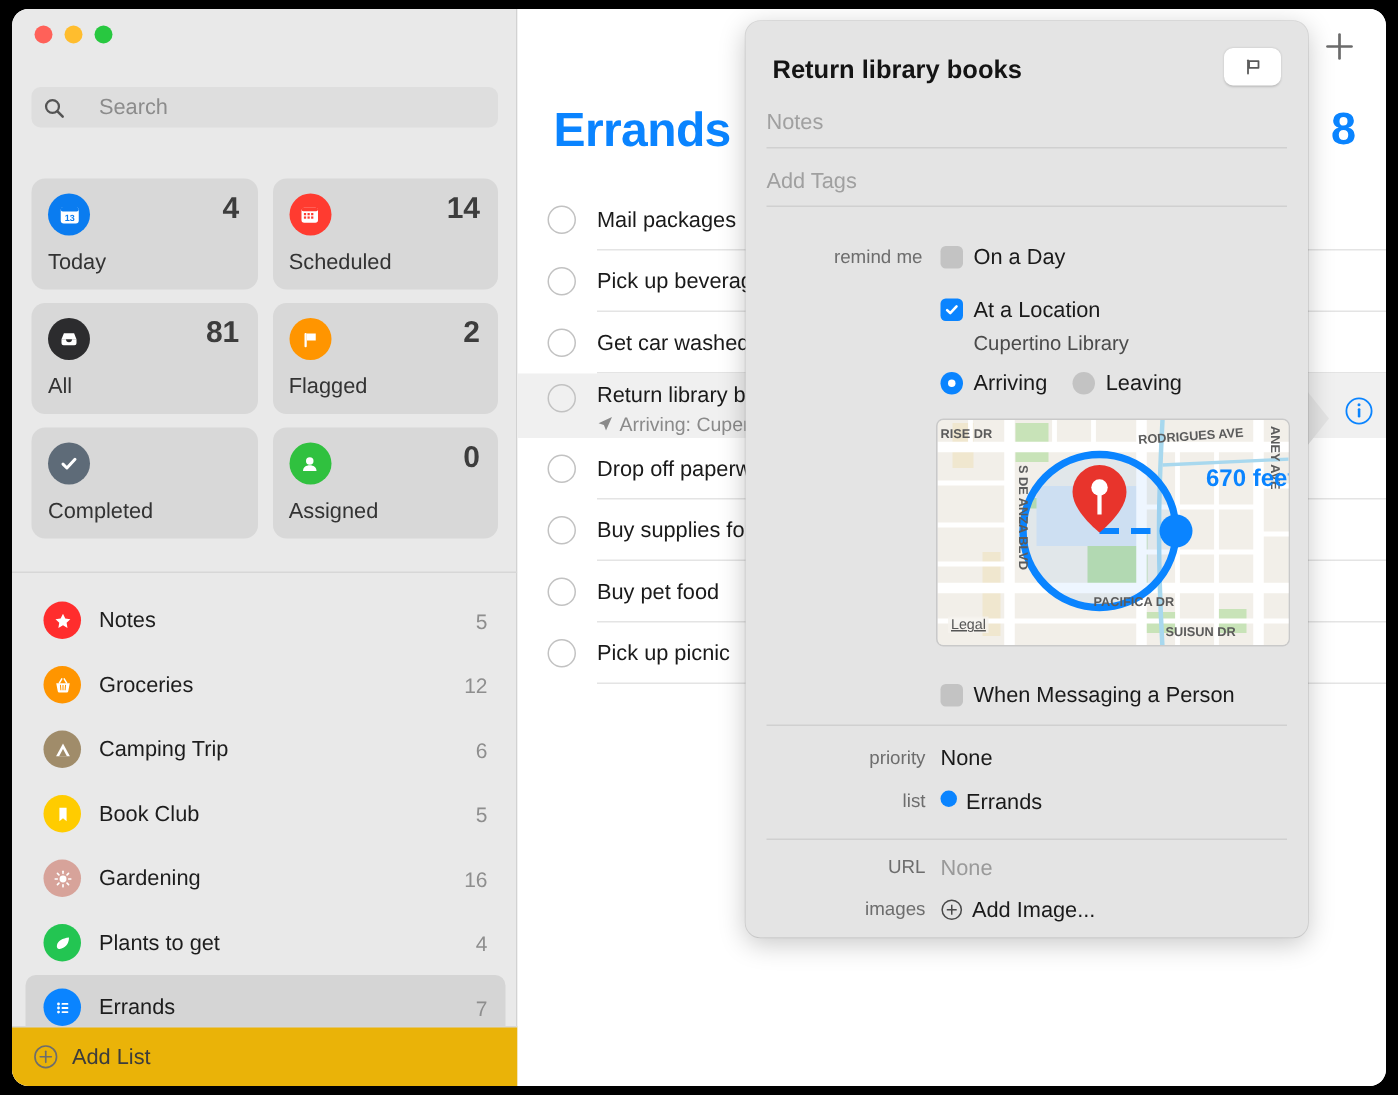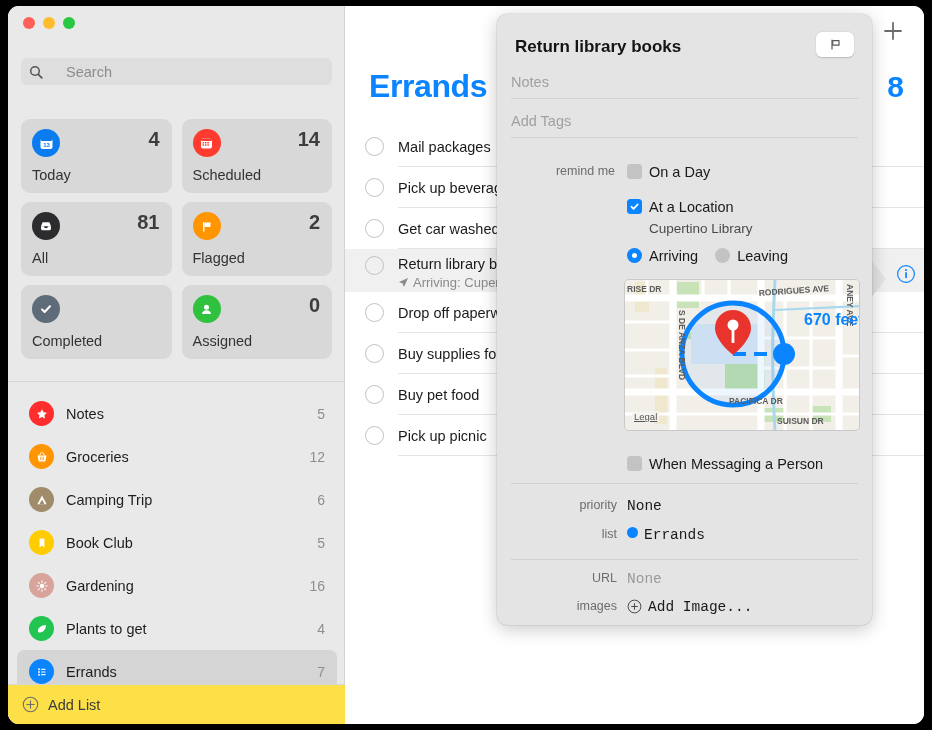--- a/index.html
+++ b/index.html
@@ -85,21 +85,21 @@
     display: flex; align-items: center; justify-content: center;
   }
   .listrow .nm { flex: 1; font-size: 14.5px; color: #1d1d1d; }
   .listrow .ct { font-size: 14px; color: #8e8e8e; }
 
   #addlist {
     position: absolute; left: 0; bottom: 0;
     width: 337px; height: 40px;
     border-top: 1px solid #d7d7d7;
     display: flex; align-items: center; padding-left: 14px;
-    background: #fde047;
+    background: #eab308;
   }
   #addlist .pl { width: 17px; height: 17px; margin-right: 9px; }
   #addlist .tx { font-size: 14.5px; color: #3c3c3c; }
 
   
   #main { position: absolute; left: 337px; top: 0; width: 579px; height: 718px; background:#fff; }
   #addbtn {
     position: absolute; right: 20px; top: 14px;
     width: 22px; height: 22px; cursor: default;
   }
@@ -218,21 +218,21 @@
 
   .psep { position: absolute; left: 14px; width: 347px; height: 1px; background: #d0d0d0; }
   #sep1 { top: 469px; }
   #sep2 { top: 545px; }
 
   #r-priority { left: 14px; top: 484px; }
   #r-priority .pkey { width: 106px; margin-right: 10px; }
   #r-list { left: 14px; top: 513px; }
   #r-list .pkey { width: 106px; margin-right: 10px; }
   .dotblue { width: 11px; height: 11px; border-radius: 50%; background: #0a84ff; }
-  .pval { font-size: 14.5px; color: #1a1a1a; font-family: Liberation Mono, monospace; }
+  .pval { font-size: 14.5px; color: #1a1a1a; }
   .pval.dim { color: #9a9a9a; }
 
   #r-url { left: 14px; top: 557px; }
   #r-url .pkey { width: 106px; margin-right: 10px; }
   #r-images { left: 14px; top: 585px; }
   #r-images .pkey { width: 106px; margin-right: 10px; }
 </style>
 </head>
 <body>
 

